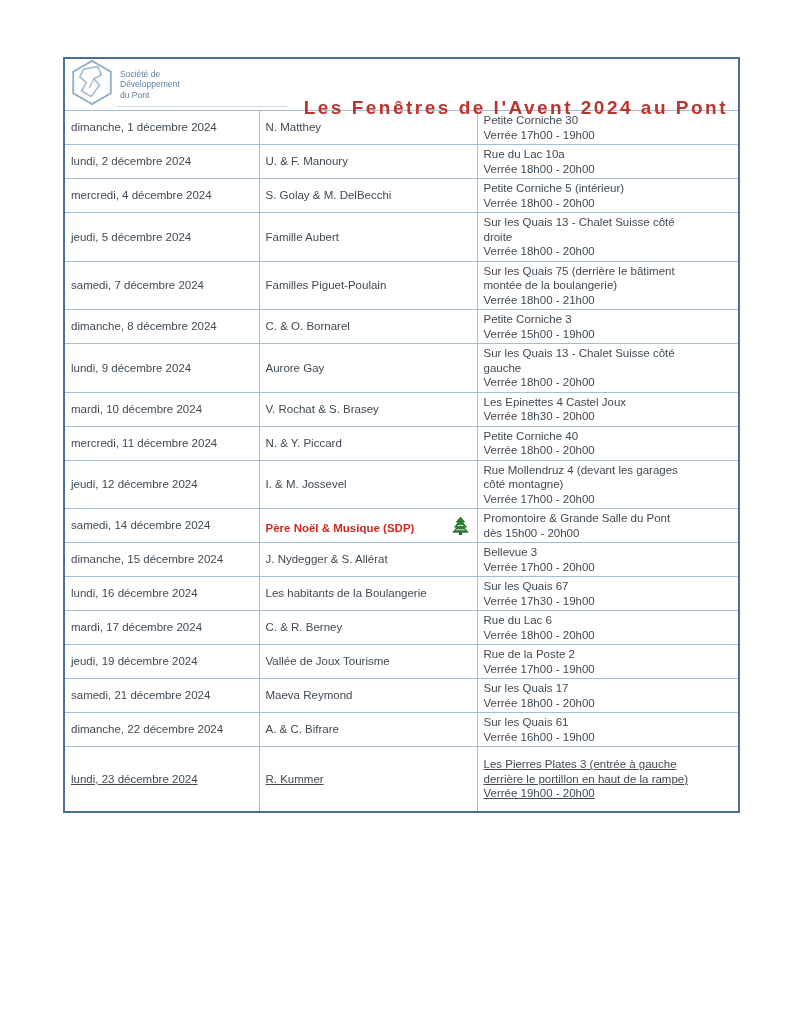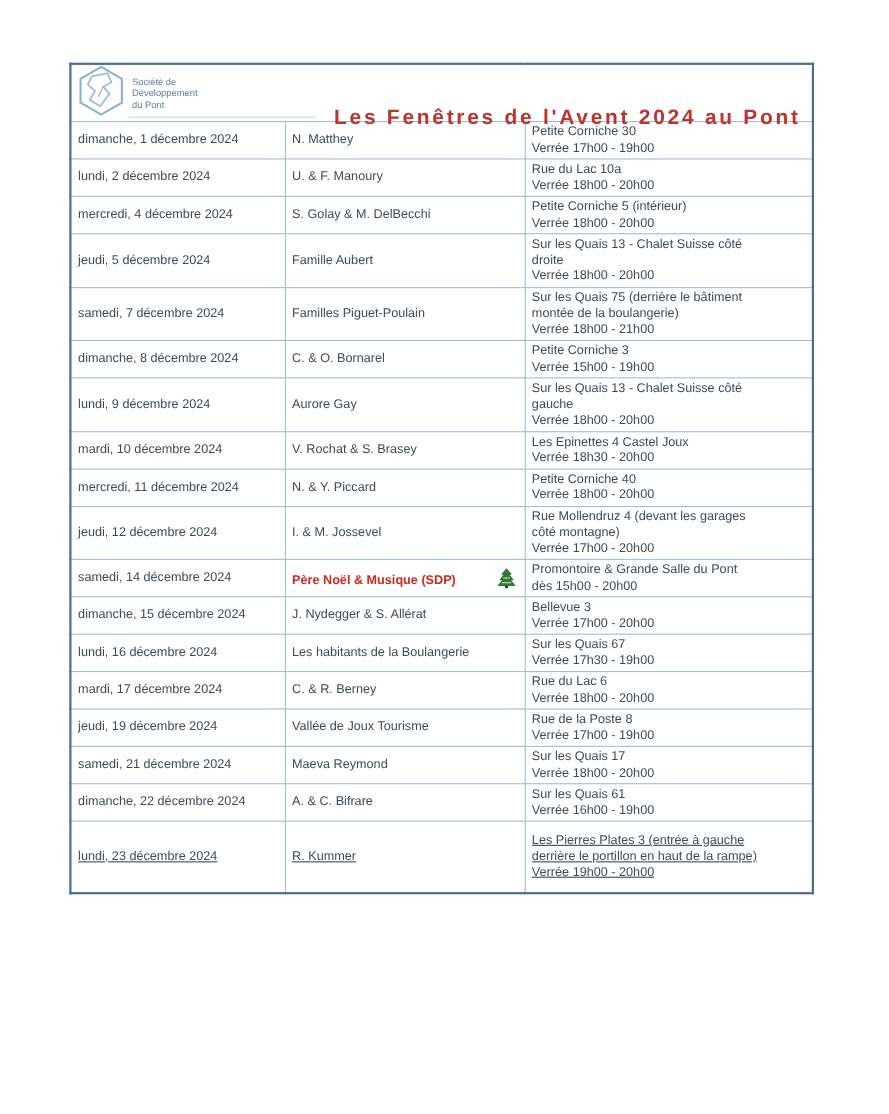--- a/index.html
+++ b/index.html
@@ -194,21 +194,21 @@
       </tr>
       <tr>
         <td>mardi, 17 décembre 2024</td>
         <td>C. &amp; R. Berney</td>
         <td class="loc">Rue du Lac 6
 Verrée 18h00 - 20h00</td>
       </tr>
       <tr>
         <td>jeudi, 19 décembre 2024</td>
         <td>Vallée de Joux Tourisme</td>
-        <td class="loc">Rue de la Poste 8
+        <td class="loc">Rue de la Poste 2
 Verrée 17h00 - 19h00</td>
       </tr>
       <tr>
         <td>samedi, 21 décembre 2024</td>
         <td>Maeva Reymond</td>
         <td class="loc">Sur les Quais 17
 Verrée 18h00 - 20h00</td>
       </tr>
       <tr>
         <td>dimanche, 22 décembre 2024</td>

